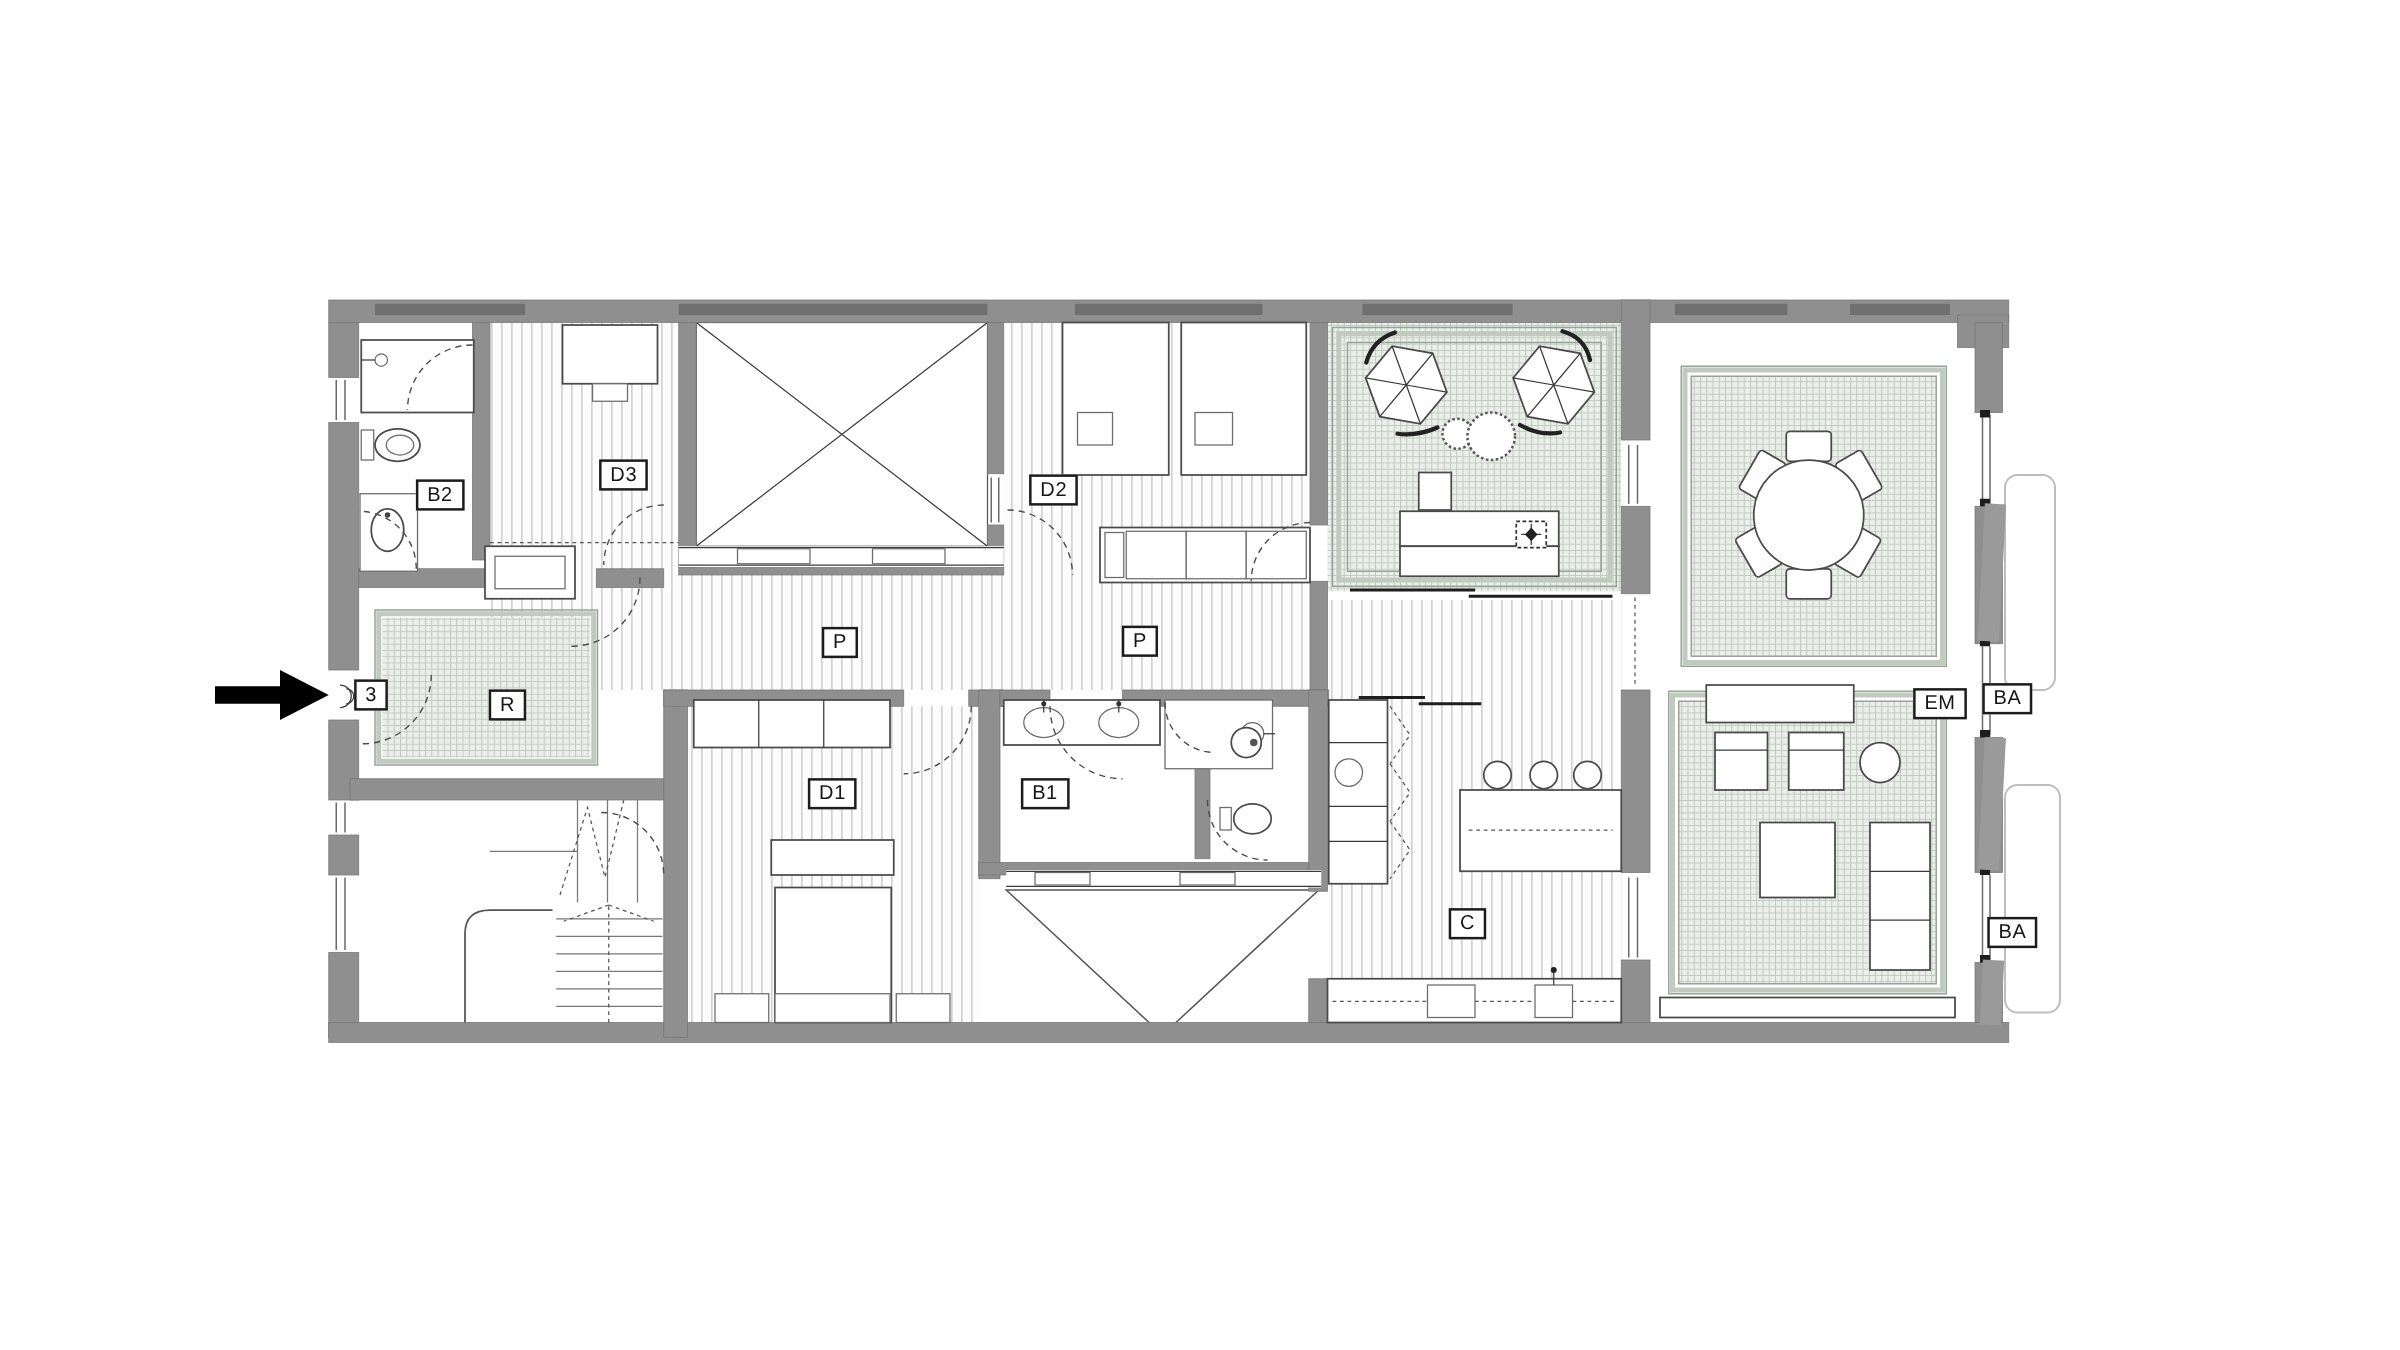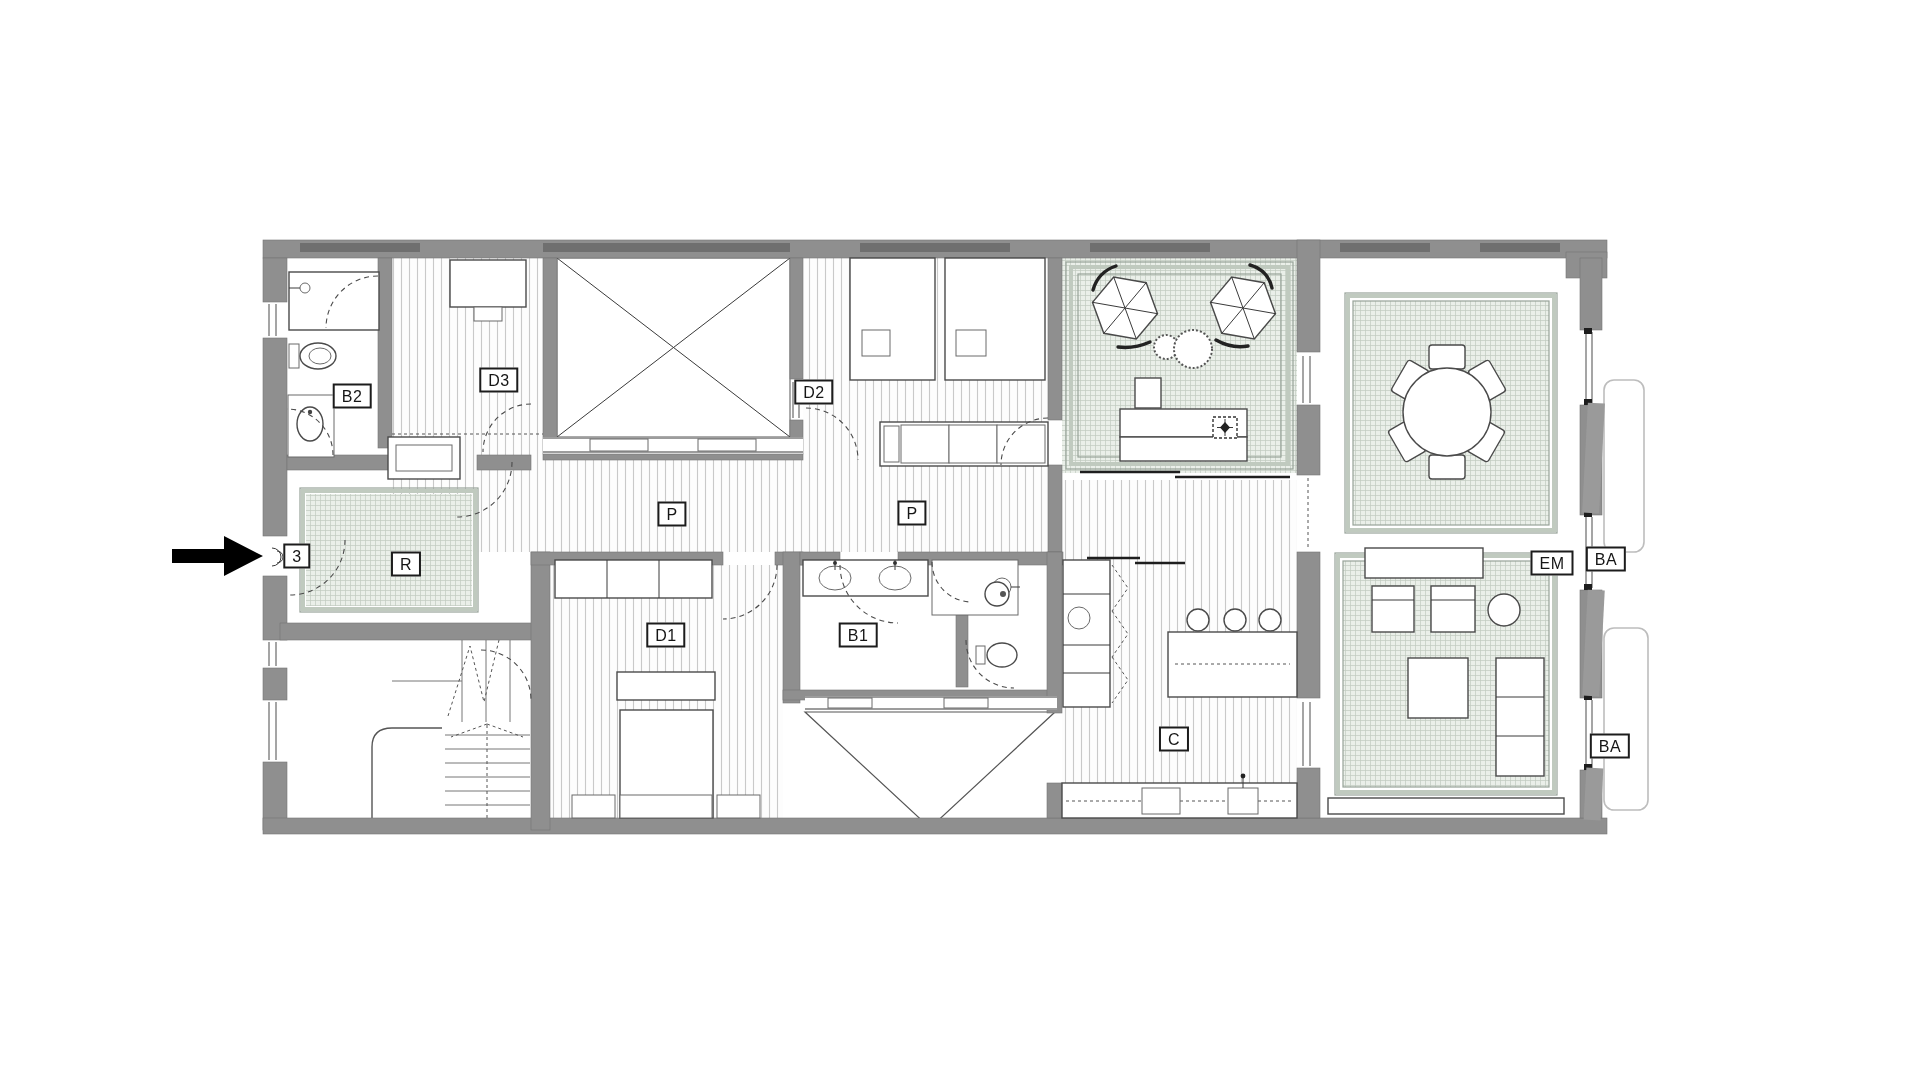--- a/index.html
+++ b/index.html
@@ -325,24 +325,24 @@
 
   <g>
     <polygon points="172,549 224,549 224,536 263,556 224,576 224,563 172,563" fill="#000"></polygon>
     <path d="M272,548 A9,9 0 0 1 272,566" class="hair"></path>
     <path d="M277,551 A6,6 0 0 1 277,563" class="hair"></path>
   </g>
 </svg>
 
 <div class="room-label" style="left:352px;top:396px">B2</div>
 <div class="room-label" style="left:499px;top:380px">D3</div>
-<div class="room-label" style="left:814px;top:392px">D2</div>
+<div class="room-label" style="left:843px;top:392px">D2</div>
 <div class="room-label" style="left:672px;top:514px">P</div>
 <div class="room-label" style="left:912px;top:513px">P</div>
 <div class="room-label" style="left:297px;top:556px">3</div>
 <div class="room-label" style="left:406px;top:564px">R</div>
 <div class="room-label" style="left:666px;top:635px">D1</div>
-<div class="room-label" style="left:858px;top:635px">B1</div>
+<div class="room-label" style="left:836px;top:635px">B1</div>
 <div class="room-label" style="left:1174px;top:739px">C</div>
 <div class="room-label" style="left:1552px;top:563px">EM</div>
 <div class="room-label" style="left:1606px;top:559px">BA</div>
 <div class="room-label" style="left:1610px;top:746px">BA</div>
 </div>
 
 </body></html>

